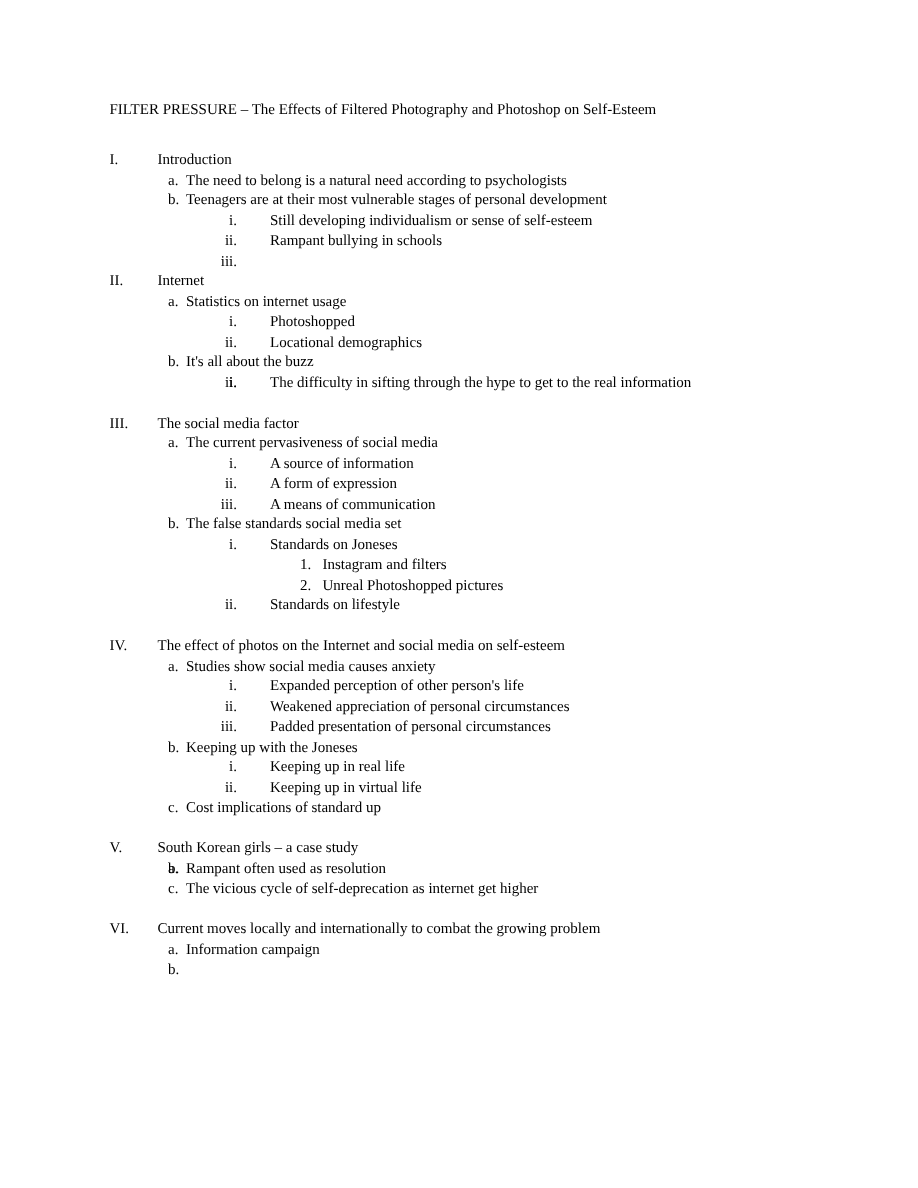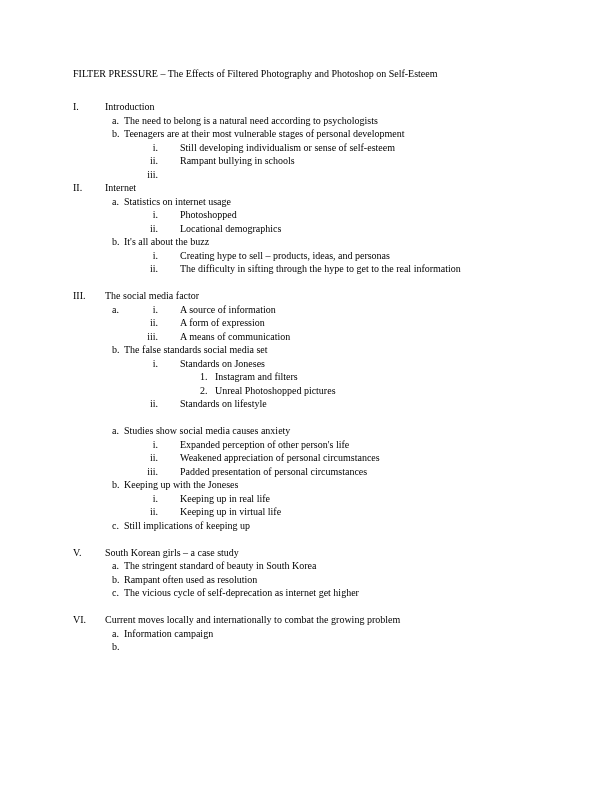--- a/index.html
+++ b/index.html
@@ -62,48 +62,49 @@
         <div class="row lvl3"><span class="marker">i.</span><span class="text">Still developing individualism or sense of self-esteem</span></div>
         <div class="row lvl3"><span class="marker">ii.</span><span class="text">Rampant bullying in schools</span></div>
         <div class="row lvl3"><span class="marker">iii.</span></div>
       </div>
       <div class="section">
         <div class="row lvl1"><span class="marker">II.</span><span class="text">Internet</span></div>
         <div class="row lvl2"><span class="marker">a.</span><span class="text">Statistics on internet usage</span></div>
         <div class="row lvl3"><span class="marker">i.</span><span class="text">Photoshopped</span></div>
         <div class="row lvl3"><span class="marker">ii.</span><span class="text">Locational demographics</span></div>
         <div class="row lvl2"><span class="marker">b.</span><span class="text">It's all about the buzz</span></div>
-        <div class="row lvl3"><span class="marker">i.</span><span class="text">Creating hype to sell – products, ideas, and personas</span></div>
+        <div class="row lvl3"><span class="marker">i.</span></div>
         <div class="row lvl3"><span class="marker">ii.</span><span class="text">The difficulty in sifting through the hype to get to the real information</span></div>
       </div>
       <div class="section">
         <div class="row lvl1"><span class="marker">III.</span><span class="text">The social media factor</span></div>
-        <div class="row lvl2"><span class="marker">a.</span></div>
+        <div class="row lvl2"><span class="marker">a.</span><span class="text">The current pervasiveness of social media</span></div>
         <div class="row lvl3"><span class="marker">i.</span><span class="text">A source of information</span></div>
         <div class="row lvl3"><span class="marker">ii.</span><span class="text">A form of expression</span></div>
         <div class="row lvl3"><span class="marker">iii.</span><span class="text">A means of communication</span></div>
         <div class="row lvl2"><span class="marker">b.</span><span class="text">The false standards social media set</span></div>
         <div class="row lvl3"><span class="marker">i.</span><span class="text">Standards on Joneses</span></div>
         <div class="row lvl4"><span class="marker">1.</span><span class="text">Instagram and filters</span></div>
         <div class="row lvl4"><span class="marker">2.</span><span class="text">Unreal Photoshopped pictures</span></div>
         <div class="row lvl3"><span class="marker">ii.</span><span class="text">Standards on lifestyle</span></div>
       </div>
       <div class="section">
+        <div class="row lvl1"><span class="marker">IV.</span><span class="text">The effect of photos on the Internet and social media on self-esteem</span></div>
         <div class="row lvl2"><span class="marker">a.</span><span class="text">Studies show social media causes anxiety</span></div>
         <div class="row lvl3"><span class="marker">i.</span><span class="text">Expanded perception of other person's life</span></div>
         <div class="row lvl3"><span class="marker">ii.</span><span class="text">Weakened appreciation of personal circumstances</span></div>
         <div class="row lvl3"><span class="marker">iii.</span><span class="text">Padded presentation of personal circumstances</span></div>
         <div class="row lvl2"><span class="marker">b.</span><span class="text">Keeping up with the Joneses</span></div>
         <div class="row lvl3"><span class="marker">i.</span><span class="text">Keeping up in real life</span></div>
         <div class="row lvl3"><span class="marker">ii.</span><span class="text">Keeping up in virtual life</span></div>
-        <div class="row lvl2"><span class="marker">c.</span><span class="text">Still implications of keeping up</span></div>
+        <div class="row lvl2"><span class="marker">c.</span><span class="text">Cost implications of standard up</span></div>
       </div>
       <div class="section">
         <div class="row lvl1"><span class="marker">V.</span><span class="text">South Korean girls – a case study</span></div>
-        <div class="row lvl2"><span class="marker">a.</span><span class="text">The stringent standard of beauty in South Korea</span></div>
+        <div class="row lvl2"><span class="marker">a.</span></div>
         <div class="row lvl2"><span class="marker">b.</span><span class="text">Rampant often used as resolution</span></div>
         <div class="row lvl2"><span class="marker">c.</span><span class="text">The vicious cycle of self-deprecation as internet get higher</span></div>
       </div>
       <div class="section">
         <div class="row lvl1"><span class="marker">VI.</span><span class="text">Current moves locally and internationally to combat the growing problem</span></div>
         <div class="row lvl2"><span class="marker">a.</span><span class="text">Information campaign</span></div>
         <div class="row lvl2"><span class="marker">b.</span></div>
       </div>
     </div>
 </div>

